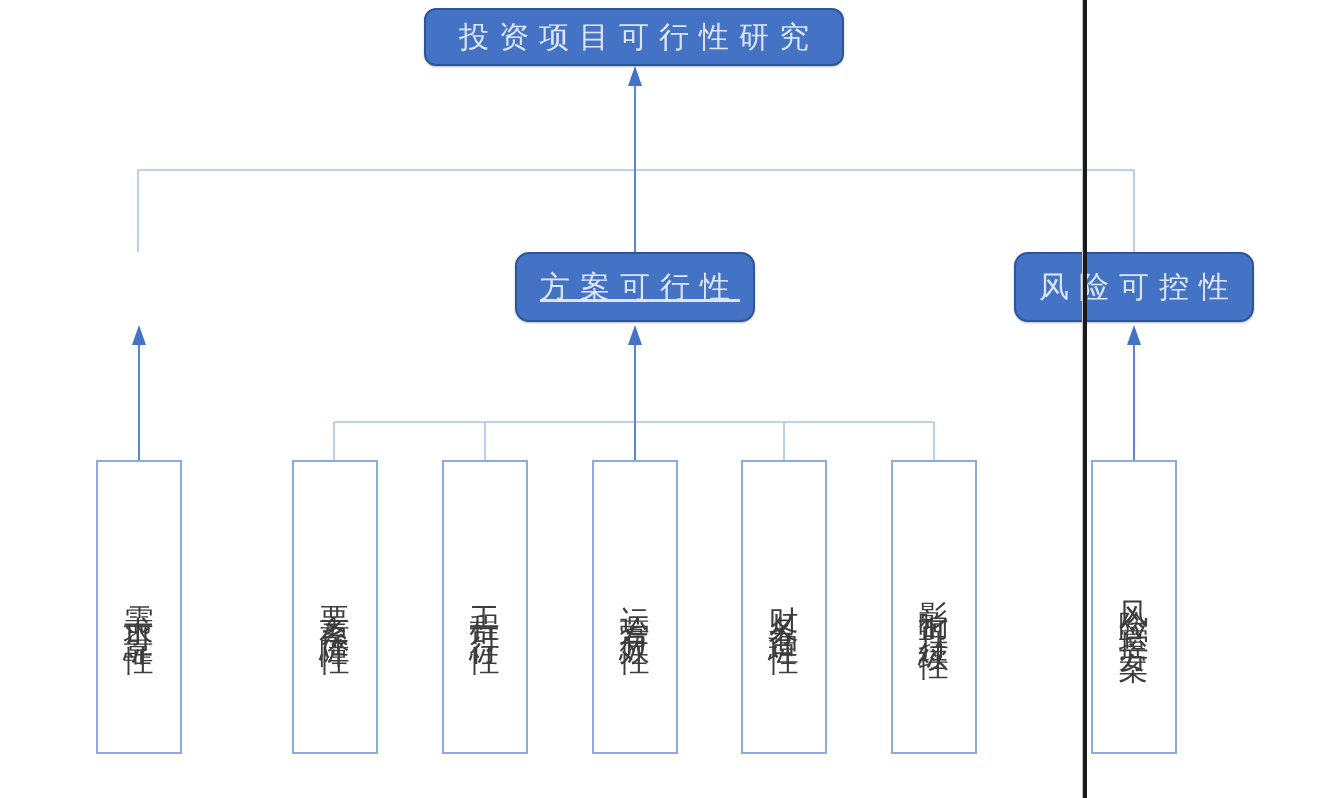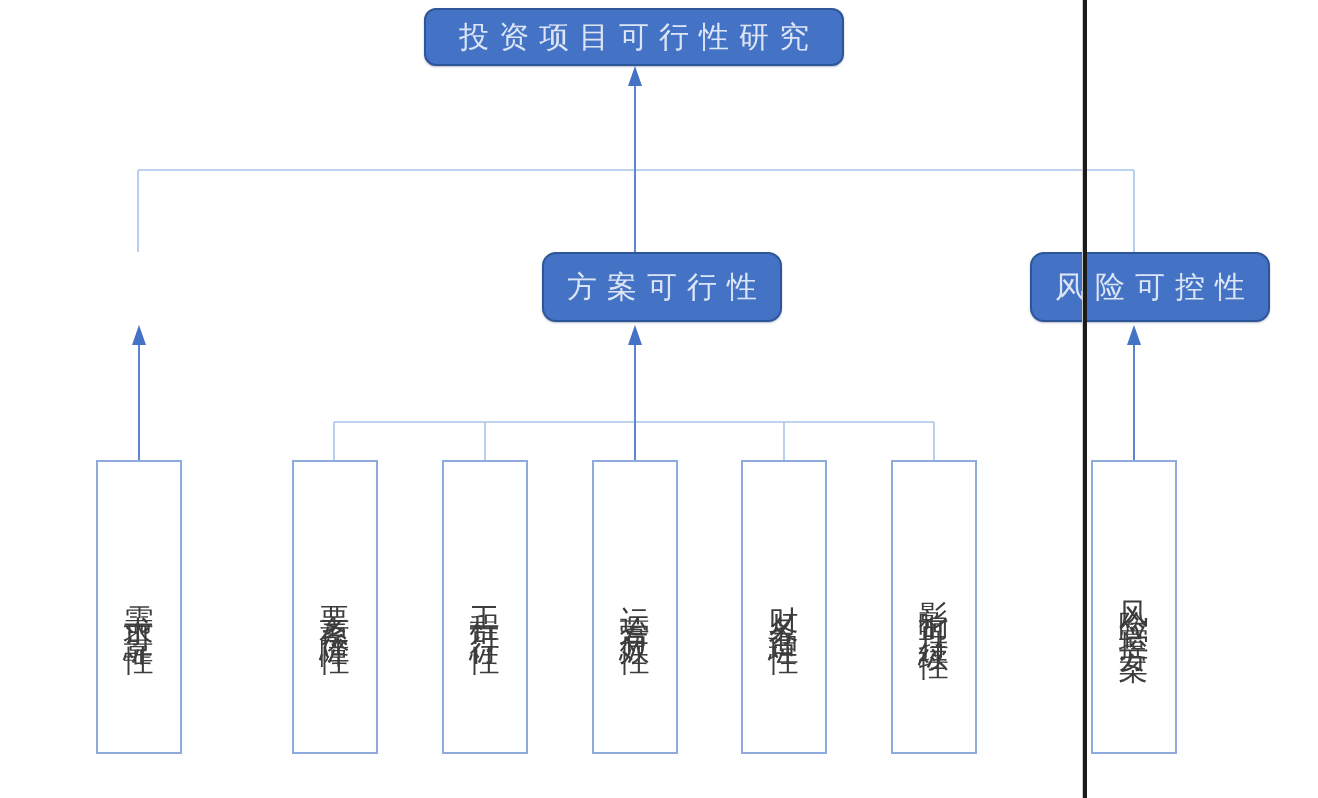--- a/index.html
+++ b/index.html
@@ -77,24 +77,24 @@
     <g>
       <line class="edge-arrow" x1="1134" y1="344" x2="1134" y2="460"></line>
       <polygon class="arrow-head" points="1134,325 1127,345 1141,345"></polygon>
     </g>
   </svg>
 
   <div class="node root" style="left:424px;top:8px;width:420px;height:58px;">
     <span>投资项目可行性研究</span>
   </div>
 
-  <div class="node" style="left:542px;top:252px;width:240px;height:70px;">
+  <div class="node" style="left:515px;top:252px;width:240px;height:70px;text-decoration:underline;">
     <span>方案可行性</span>
   </div>
-  <div class="node" style="left:1014px;top:252px;width:240px;height:70px;margin-left:16px;">
+  <div class="node" style="left:1014px;top:252px;width:240px;height:70px;">
     <span>风险可控性</span>
   </div>
 
   <div class="leaf" style="left:96px;">
     <span>需求可靠性</span>
   </div>
   <div class="leaf" style="left:292px;">
     <span>要素保障性</span>
   </div>
   <div class="leaf" style="left:442px;">

